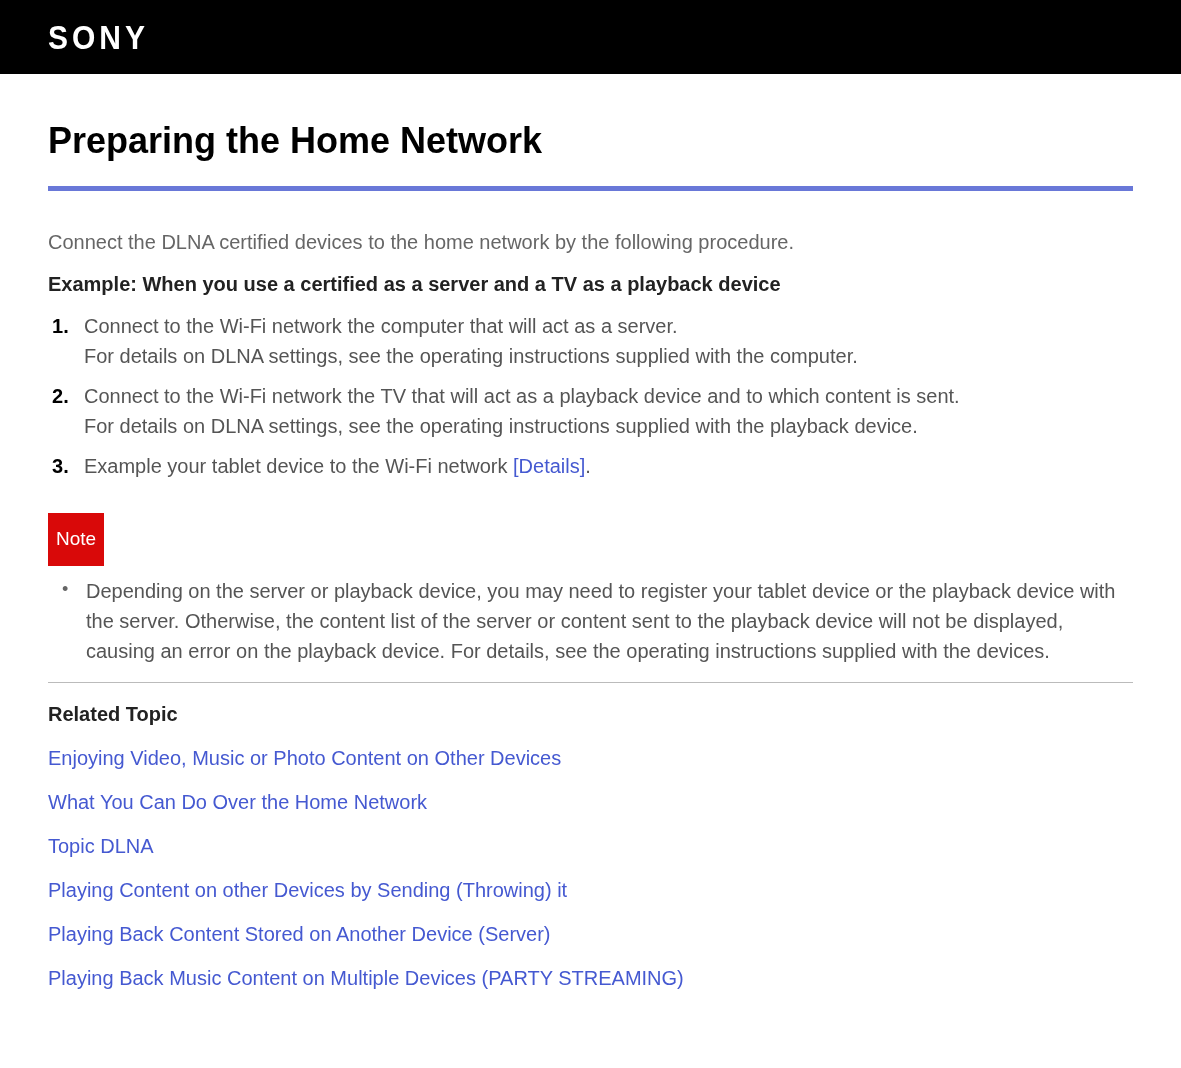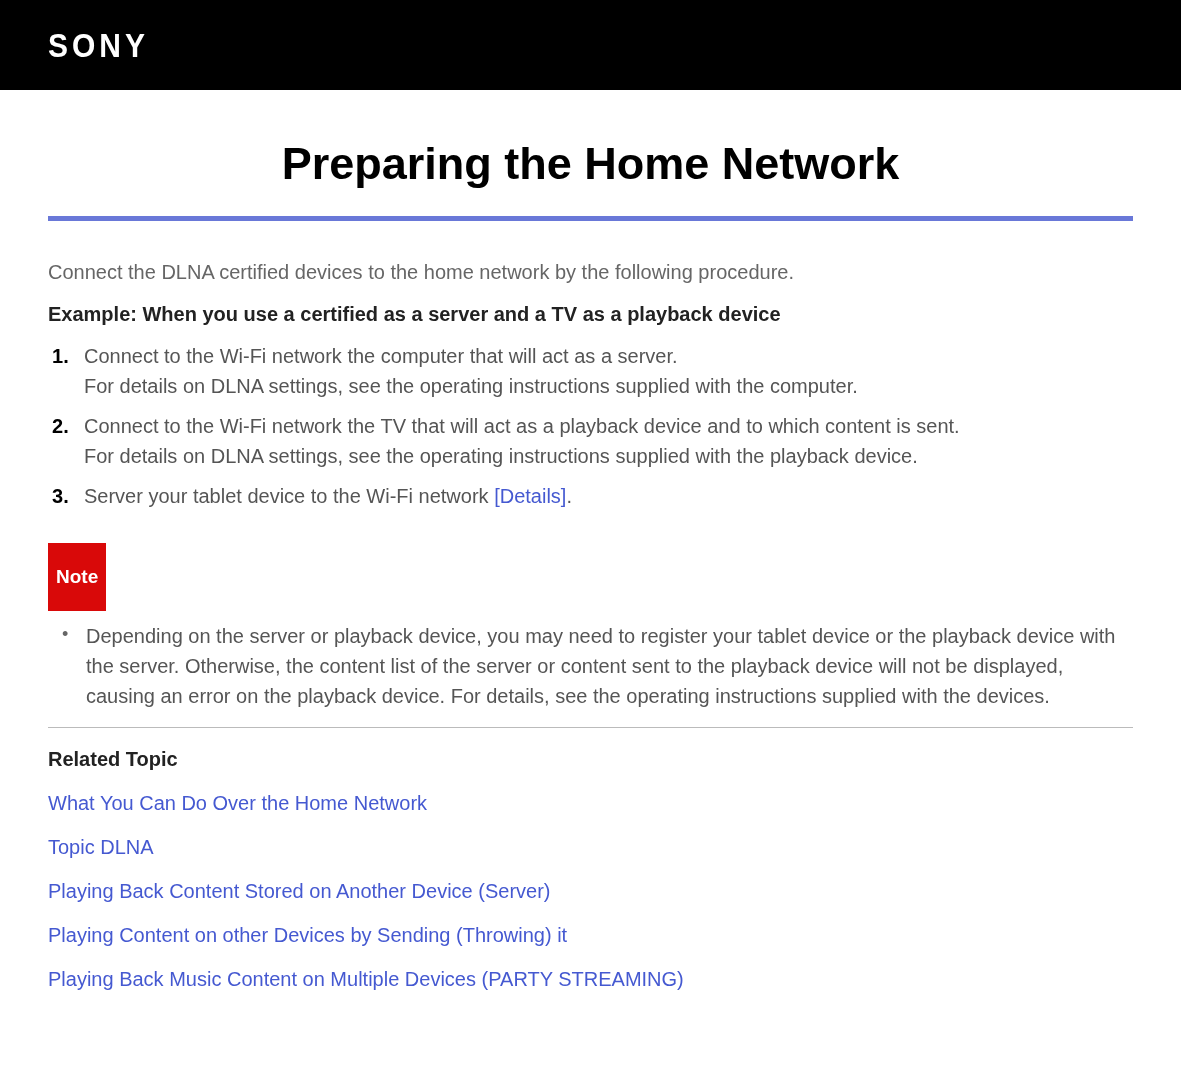--- a/index.html
+++ b/index.html
@@ -9,44 +9,43 @@
     }
     body {
       font-family: "Helvetica Neue", Helvetica, Arial, sans-serif;
       background: #fff;
       color: #333;
       font-size: 20px;
       line-height: 1.5;
     }
     .header-bar {
       background: #000;
-      height: 90px;
+      height: 74px;
       display: flex;
       align-items: center;
       padding-left: 48px;
     }
     .sony-logo {
       color: #fff;
       font-weight: 700;
       font-size: 30px;
       letter-spacing: 4px;
       font-stretch: condensed;
       transform: scaleY(1.12);
       font-family: Arial, sans-serif;
     }
     .content {
       padding: 40px 48px 60px 48px;
       max-width: 1181px;
     }
     h1.page-title {
-      font-size: 45px;
+      font-size: 36px;
       font-weight: 700;
       color: #000;
       margin-bottom: 18px;
-      text-align: center;
     }
     .title-rule {
       border: none;
       border-top: 5px solid #6978d8;
       margin-bottom: 36px;
     }
     .intro-text {
       color: #666;
       margin-bottom: 12px;
     }
@@ -80,22 +79,22 @@
     }
     .details-link {
       color: #4559d1;
       text-decoration: none;
       cursor: pointer;
     }
     .note-badge {
       display: inline-block;
       background: #d90909;
       color: #fff;
-      font-weight: 700;
-      padding: 20px 8px;
+      font-weight: 400;
+      padding: 12px 8px;
       margin-bottom: 10px;
       font-size: 19px;
     }
     ul.note-list {
       list-style: none;
       padding-left: 32px;
       margin-bottom: 16px;
     }
     ul.note-list > li {
       position: relative;
@@ -146,34 +145,35 @@
   <ol class="steps">
     <li>
       <span class="step-line">Connect to the Wi-Fi network the computer that will act as a server.</span>
       <span class="step-line">For details on DLNA settings, see the operating instructions supplied with the computer.</span>
     </li>
     <li>
       <span class="step-line">Connect to the Wi-Fi network the TV that will act as a playback device and to which content is sent.</span>
       <span class="step-line">For details on DLNA settings, see the operating instructions supplied with the playback device.</span>
     </li>
     <li>
-      <span>Server your tablet device to the Wi-Fi network </span><a class="details-link">[Details]</a><span>.</span>
+      <span>Example your tablet device to the Wi-Fi network </span><a class="details-link">[Details]</a><span>.</span>
     </li>
   </ol>
 
   <div class="note-badge">Note</div>
   <ul class="note-list">
     <li>Depending on the server or playback device, you may need to register your tablet device or the playback device with the server. Otherwise, the content list of the server or content sent to the playback device will not be displayed, causing an error on the playback device. For details, see the operating instructions supplied with the devices.</li>
   </ul>
 
   <hr class="section-rule">
 
   <p class="related-heading">Related Topic</p>
 
   <div class="related-links">
+    <a>Enjoying Video, Music or Photo Content on Other Devices</a>
     <a>What You Can Do Over the Home Network</a>
     <a>Topic DLNA</a>
+    <a>Playing Content on other Devices by Sending (Throwing) it</a>
     <a>Playing Back Content Stored on Another Device (Server)</a>
-    <a>Playing Content on other Devices by Sending (Throwing) it</a>
     <a>Playing Back Music Content on Multiple Devices (PARTY STREAMING)</a>
   </div>
 
 </div>
 
 </body></html>

